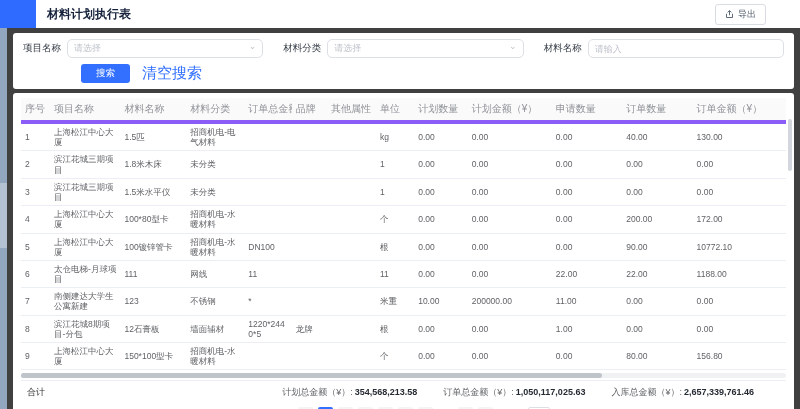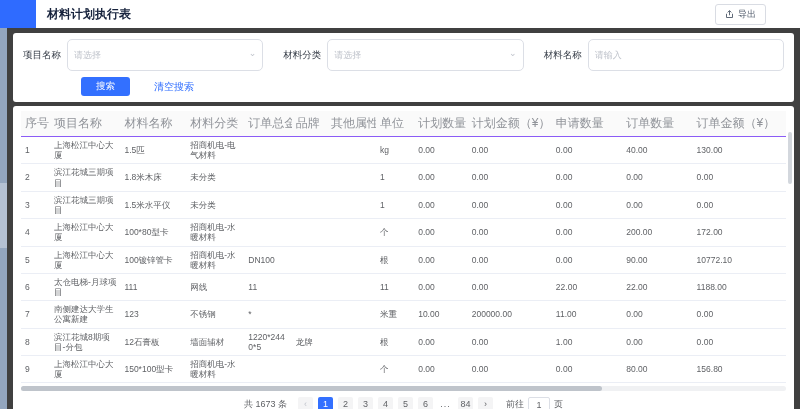--- a/index.html
+++ b/index.html
@@ -18,34 +18,34 @@
   .topbar { height:28px; background:#fff; display:flex; align-items:center; padding:0 34px 0 40px; }
   .page-title { font-size:12px; font-weight:bold; color:#17233d; }
   .export-btn { margin-left:auto; display:flex; align-items:center; gap:4px; border:1px solid #d9dce3; border-radius:3px; background:#fff; padding:3px 9px; font-size:9px; color:#4e5969; cursor:pointer; }
   .export-btn svg { display:block; }
 
   
   .filter-card { margin:5px 6px 4px; background:#fff; border-radius:3px; padding:6px 10px 6px; }
   .filter-row { display:flex; align-items:center; gap:20px; }
   .filter-group { display:flex; align-items:center; gap:6px; flex:1; min-width:0; }
   .filter-label { font-size:9.5px; color:#333a45; white-space:nowrap; }
-  .select, .text-input { flex:1; height:32px; border:1px solid #dcdfe6; border-radius:5px; background:#fff; display:flex; align-items:center; padding:0 6px; min-width:0; }
+  .select, .text-input { flex:1; height:19px; border:1px solid #dcdfe6; border-radius:5px; background:#fff; display:flex; align-items:center; padding:0 6px; min-width:0; }
   .select { cursor:pointer; }
   .ph { flex:1; font-size:9px; color:#c0c4cc; overflow:hidden; white-space:nowrap; }
   .chev { font-size:9px; color:#c0c4cc; line-height:1; transform:translateY(-2px); }
   .text-input input { border:none; outline:none; width:100%; font-size:9px; color:#606266; background:transparent; }
   .text-input input::placeholder { color:#c0c4cc; }
-  .btn-row { margin-top:6px; display:flex; align-items:center; gap:24px; padding-left:58px; }
+  .btn-row { margin-top:6px; display:flex; align-items:center; gap:12px; padding-left:58px; }
   .search-btn { background:#3370ff; color:#fff; border:none; border-radius:3px; font-size:9.5px; padding:3px 15px; cursor:pointer; }
-  .clear-link { color:#3370ff; font-size:10px; cursor:pointer; }
+  .clear-link { color:#3370ff; font-size:15px; cursor:pointer; }
 
   
   .table-card { margin:0 6px; background:#fff; border-radius:3px; padding:5px 8px 4px; position:relative; }
   table { width:100%; border-collapse:collapse; table-layout:fixed; }
-  th { background:#fafafa; color:#909399; font-weight:normal; font-size:12px; text-align:left; padding:4px 4px; border-bottom:1px solid #8b5cf6; white-space:nowrap; overflow:hidden; }
+  th { background:#fafafa; color:#909399; font-weight:normal; font-size:10px; text-align:left; padding:4px 4px; border-bottom:4px solid #8b5cf6; white-space:nowrap; overflow:hidden; }
   td { font-size:8.5px; color:#606266; padding:3px 4px; border-bottom:1px solid #ebeef5; word-break:break-all; line-height:1.2; vertical-align:middle; }
   .v-scroll { position:absolute; right:2px; top:26px; width:4px; height:52px; background:#d3d7dd; border-radius:2px; }
   .h-scroll { height:5px; background:#f0f1f3; border-radius:3px; margin:3px 0 2px; position:relative; }
   .h-thumb { position:absolute; left:0; top:0; height:5px; width:76%; background:#bfc4cb; border-radius:3px; }
 
   
   .summary { display:flex; align-items:center; border-top:1px solid #ebeef5; padding:5px 6px 4px; font-size:9px; color:#606266; }
   .sum-label { color:#303133; }
   .sum-group { white-space:nowrap; }
   .sum-group.first { margin-left:auto; }
@@ -286,20 +286,32 @@
               <td>80.00</td>
               <td>156.80</td>
             </tr>
           </tbody>
       </table>
       <div class="v-scroll"></div>
       <div class="h-scroll">
         <div class="h-thumb"></div>
       </div>
 
+      <div class="summary">
+        <span class="sum-label">合计</span>
+        <span class="sum-group first">
+          <span>计划总金额（¥）:</span><span class="sum-num">354,568,213.58</span>
+        </span>
+        <span class="sum-group">
+          <span>订单总金额（¥）:</span><span class="sum-num">1,050,117,025.63</span>
+        </span>
+        <span class="sum-group last">
+          <span>入库总金额（¥）:</span><span class="sum-num">2,657,339,761.46</span>
+        </span>
+      </div>
 
       <div class="pagination">
         <span class="total-text">共 1673 条</span>
         <span class="nav-arrow prev">‹</span>
         <span style="display:flex;gap:5px;">
             <span class="page active">1</span>
             <span class="page">2</span>
             <span class="page">3</span>
             <span class="page">4</span>
             <span class="page">5</span>

